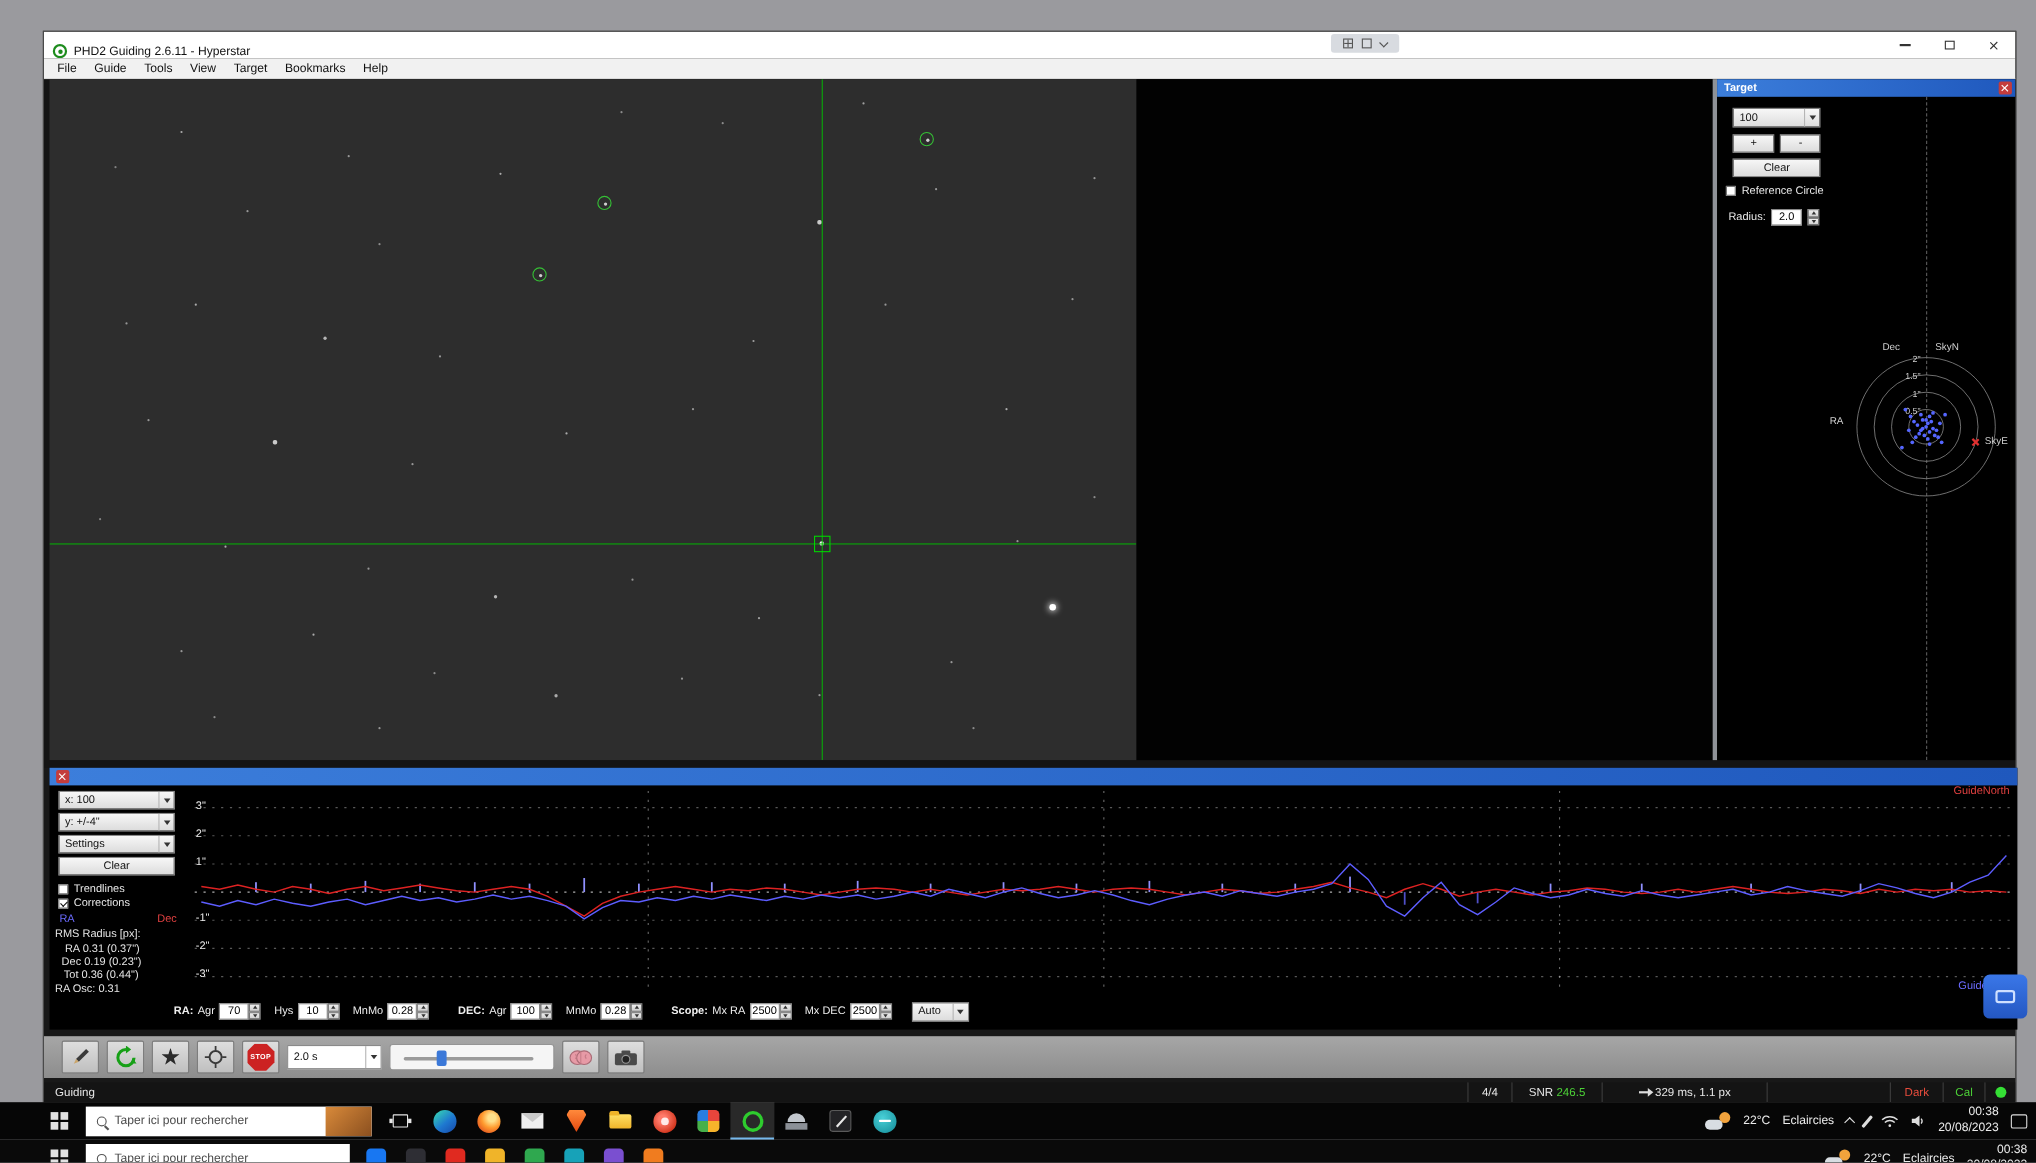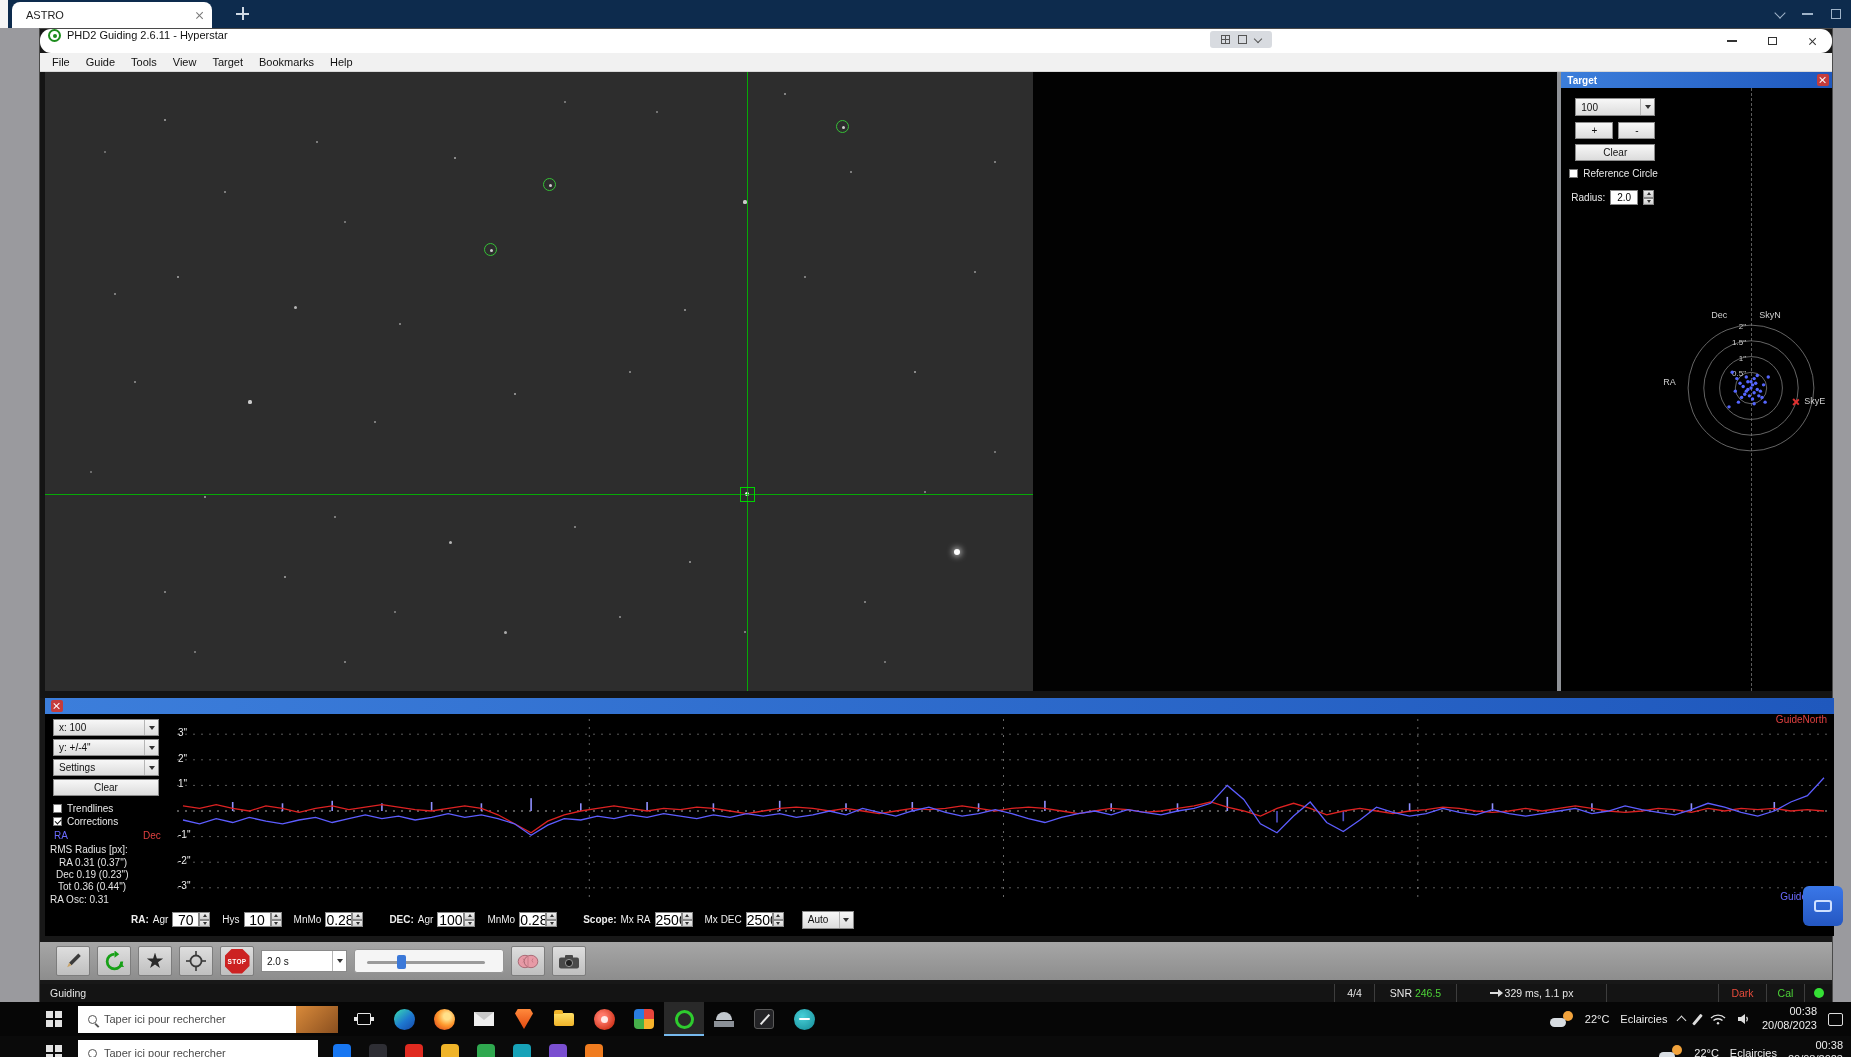--- a/index.html
+++ b/index.html
@@ -19,21 +19,21 @@
   .newtab{position:absolute;left:236px;top:7px;width:14px;height:14px;}
   .newtab i{position:absolute;background:#cfd9e4;}
   .newtab .ph{left:0;top:6px;width:13px;height:1.6px;} .newtab .pv{left:6px;top:0;width:1.6px;height:13px;}
   .tabbar-right{position:absolute;right:10px;top:0;height:28px;display:flex;align-items:center;gap:18px;}
   .tb-chevron{width:8px;height:8px;border-left:1.6px solid #9fb3c8;border-bottom:1.6px solid #9fb3c8;transform:rotate(-45deg);margin-top:-3px;}
   .tb-min{width:11px;height:1.8px;background:#9fb3c8;}
   .tb-exp{width:10px;height:10px;border:1.6px solid #9fb3c8;}
 
   
   .phd2{position:absolute;left:39px;top:28px;width:1794px;height:974px;background:#181818;border:1px solid #4a4a4a;}
-  .titlebar{position:absolute;left:0;top:0;width:100%;height:24px;background:#fff;display:flex;align-items:flex-start;border-radius:11px;}
+  .titlebar{position:absolute;left:0;top:0;width:100%;height:24px;background:#fff;display:flex;align-items:flex-end;}
   .phd2-logo{width:13px;height:13px;border:2px solid #1d8c1d;border-radius:50%;margin:0 6px 0 8px;position:relative;}
   .phd2-logo::after{content:'';position:absolute;left:2.5px;top:2.5px;width:4px;height:4px;border-radius:50%;background:#1d8c1d;}
   .title-text{font-size:11px;color:#111;}
   .win-btns{margin-left:auto;display:flex;height:100%;}
   .wb{width:40px;height:100%;display:flex;align-items:center;justify-content:center;position:relative;}
   .glyph-min{width:10px;height:1.4px;background:#333;}
   .glyph-max{width:9px;height:8px;border:1.3px solid #333;}
   .wb .xmark i{background:#333;}
 
   .menubar{position:absolute;left:0;top:24px;width:100%;height:19px;background:#f1f1f1;border-bottom:1px solid #d8d8d8;
@@ -107,26 +107,26 @@
   .h-rms2{position:absolute;left:11px;top:156px;font-size:10px;color:#e4e4e4;}
   .h-rms3{position:absolute;left:13px;top:168px;font-size:10px;color:#e4e4e4;}
   .h-osc{position:absolute;left:5px;top:181px;font-size:10px;color:#e4e4e4;}
 
   .graph{position:absolute;left:130px;top:0;width:1657px;height:190px;}
   .ytick{position:absolute;left:3px;font-size:10px;color:#eee;}
   .yt0{top:14px;} .yt1{top:40px;} .yt2{top:65px;} .yt3{top:116px;} .yt4{top:142px;} .yt5{top:167px;}
   .gn{position:absolute;right:5px;top:1px;font-size:10px;color:#e04040;}
   .ge{position:absolute;right:5px;bottom:1px;font-size:10px;color:#6b6bff;}
 
-  .params{position:absolute;left:0;top:190px;width:100%;height:33px;display:flex;align-items:center;padding-left:86px;gap:4px;}
+  .params{position:absolute;left:0;top:190px;width:100%;height:33px;display:flex;align-items:center;padding-left:113px;gap:4px;}
   .plbl{font-size:10px;color:#efefef;}
   .plbl.b{font-weight:bold;}
   .plbl.g{margin-left:8px;} .plbl.gg{margin-left:22px;}
   .nf{display:inline-flex;align-items:center;}
-  .nf input{width:27px;height:15px;border:1px solid #888;background:#fff;font-size:14px;text-align:center;padding:0;
+  .nf input{width:27px;height:15px;border:1px solid #888;background:#fff;font-size:10px;text-align:center;padding:0;
             font-family:"Liberation Sans",sans-serif;}
   .p-auto{width:52px;height:18px;margin-left:14px;}
 
   
   .toolbar{position:absolute;left:0;top:913px;width:100%;height:38px;background:linear-gradient(#a6a6a6,#8d8d8d);
            display:flex;align-items:center;gap:7px;padding-left:16px;}
   .tbtn{width:34px;height:30px;background:linear-gradient(#dedede,#bfbfbf);border:1px solid #7d7d7d;border-radius:2px;
         display:flex;align-items:center;justify-content:center;flex:none;}
   .star-glyph{width:17px;height:17px;background:#2a2a2a;
      clip-path:polygon(50% 0%,61% 35%,98% 35%,68% 57%,79% 91%,50% 70%,21% 91%,32% 57%,2% 35%,39% 35%);}
@@ -212,39 +212,20 @@
   .tb2-app i{width:18px;height:18px;border-radius:4px;display:block;}
   .c-blue i{background:#1877f2;} .c-dark i{background:#2e2e34;} .c-red i{background:#e02a20;}
   .c-yellow i{background:#f0b429;} .c-green i{background:#2fa84f;} .c-teal i{background:#17a2b8;}
   .c-violet i{background:#7a4fd0;} .c-orange i{background:#f07c1f;}
 </style>
 </head>
 <body>
 
 <div class="screen">
 
-  <div class="tabbar">
-    <div class="edge-sliver"></div>
-    <div class="tab">
-      <span class="tab-label">ASTRO</span>
-      <span class="xmark">
-          <i class="a"></i>
-          <i class="b"></i>
-        </span>
-    </div>
-    <div class="newtab">
-        <i class="ph"></i>
-        <i class="pv"></i>
-      </div>
-    <div class="tabbar-right">
-      <span class="tb-chevron"></span>
-      <span class="tb-min"></span>
-      <span class="tb-exp"></span>
-    </div>
-  </div>
 
   <div class="phd2">
     <div class="titlebar">
       <span class="phd2-logo"></span>
       <span class="title-text">PHD2 Guiding 2.6.11 - Hyperstar</span>
       <div class="win-btns">
         <div class="wb">
             <i class="glyph-min"></i>
           </div>
         <div class="wb">

